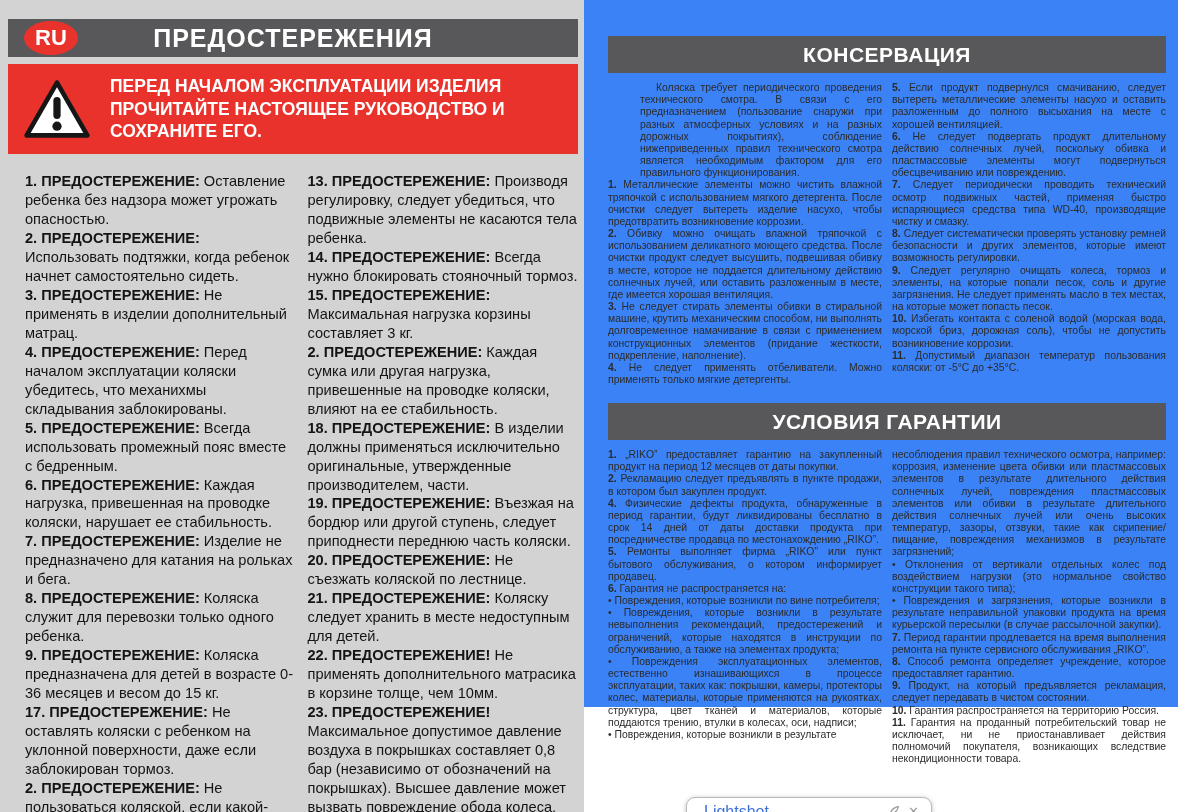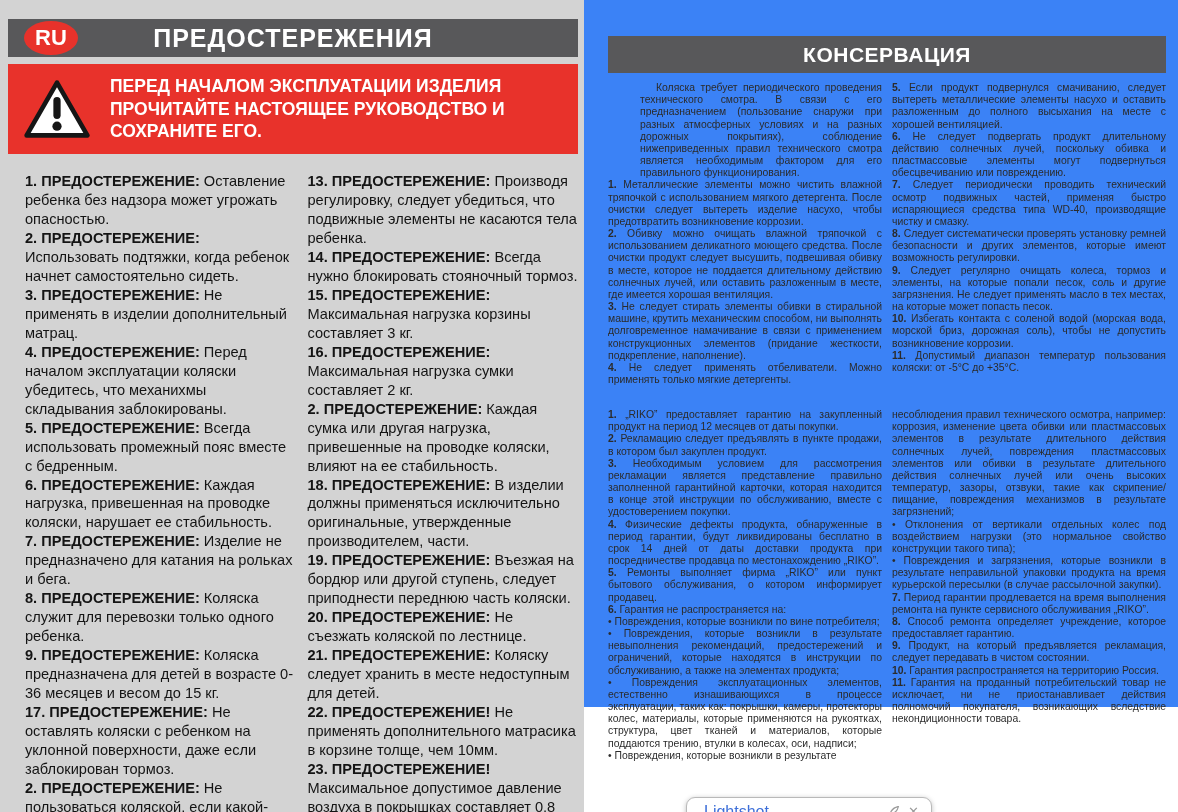--- a/index.html
+++ b/index.html
@@ -77,21 +77,20 @@
           <p><b>7. ПРЕДОСТЕРЕЖЕНИЕ: </b>Изделие не предназначено для катания на рольках и бега.</p>
           <p><b>8. ПРЕДОСТЕРЕЖЕНИЕ: </b>Коляска служит для перевозки только одного ребенка.</p>
           <p><b>9. ПРЕДОСТЕРЕЖЕНИЕ: </b>Коляска предназначена для детей в возрасте 0-36 месяцев и весом до 15 кг.</p>
           <p><b>17. ПРЕДОСТЕРЕЖЕНИЕ: </b>Не оставлять коляски с ребенком на уклонной поверхности, даже если заблокирован тормоз.</p>
           <p><b>2. ПРЕДОСТЕРЕЖЕНИЕ: </b>Не пользоваться коляской, если какой-либо элемент поврежден.</p>
         </div>
       <div class="wcol">
           <p><b>13. ПРЕДОСТЕРЕЖЕНИЕ: </b>Производя регулировку, следует убедиться, что подвижные элементы не касаются тела ребенка.</p>
           <p><b>14. ПРЕДОСТЕРЕЖЕНИЕ: </b>Всегда нужно блокировать стояночный тормоз.</p>
           <p><b>15. ПРЕДОСТЕРЕЖЕНИЕ: </b>Максимальная нагрузка корзины составляет 3 кг.</p>
-          <p><b>16. ПРЕДОСТЕРЕЖЕНИЕ: </b>Максимальная нагрузка сумки составляет 2 кг.</p>
           <p><b>2. ПРЕДОСТЕРЕЖЕНИЕ: </b>Каждая сумка или другая нагрузка, привешенные на проводке коляски, влияют на ее стабильность.</p>
           <p><b>18. ПРЕДОСТЕРЕЖЕНИЕ: </b>В изделии должны применяться исключительно оригинальные, утвержденные производителем, части.</p>
           <p><b>19. ПРЕДОСТЕРЕЖЕНИЕ: </b>Въезжая на бордюр или другой ступень, следует приподнести переднюю часть коляски.</p>
           <p><b>20. ПРЕДОСТЕРЕЖЕНИЕ: </b>Не съезжать коляской по лестнице.</p>
           <p><b>21. ПРЕДОСТЕРЕЖЕНИЕ: </b>Коляску следует хранить в месте недоступным для детей.</p>
           <p><b>22. ПРЕДОСТЕРЕЖЕНИЕ! </b>Не применять дополнительного матрасика в корзине толще, чем 10мм.</p>
           <p><b>23. ПРЕДОСТЕРЕЖЕНИЕ! </b>Максимальное допустимое давление воздуха в покрышках составляет 0,8 бар (независимо от обозначений на покрышках). Высшее давление может вызвать повреждение обода колеса.</p>
         </div>
     </div>
   </section>
@@ -112,25 +111,27 @@
           <p><b>5. </b>Если продукт подвернулся смачиванию, следует вытереть металлические элементы насухо и оставить разложенным до полного высыхания на месте с хорошей вентиляцией.</p>
           <p><b>6. </b>Не следует подвергать продукт длительному действию солнечных лучей, поскольку обивка и пластмассовые элементы могут подвернуться обесцвечиванию или повреждению.</p>
           <p><b>7. </b>Следует периодически проводить технический осмотр подвижных частей, применяя быстро испаряющиеся средства типа WD-40, производящие чистку и смазку.</p>
           <p><b>8. </b>Следует систематически проверять установку ремней безопасности и других элементов, которые имеют возможность регулировки.</p>
           <p><b>9. </b>Следует регулярно очищать колеса, тормоз и элементы, на которые попали песок, соль и другие загрязнения. Не следует применять масло в тех местах, на которые может попасть песок.</p>
           <p><b>10. </b>Избегать контакта с соленой водой (морская вода, морской бриз, дорожная соль), чтобы не допустить возникновение коррозии.</p>
           <p><b>11. </b>Допустимый диапазон температур пользования коляски: от -5°С до +35°С.</p>
         </div>
     </div>
 
+    <header class="bar right-bar warranty-bar">
+      <h2>УСЛОВИЯ ГАРАНТИИ</h2>
+    </header>
     <div class="rcols">
       <div class="rcol">
           <p><b>1. </b>„RIKO” предоставляет гарантию на закупленный продукт на период 12 месяцев от даты покупки.</p>
           <p><b>2. </b>Рекламацию следует предъявлять в пункте продажи, в котором был закуплен продукт.</p>
-          <p><b>3. </b>Необходимым условием для рассмотрения рекламации является представление правильно заполненной гарантийной карточки, которая находится в конце этой инструкции по обслуживанию, вместе с удостоверением покупки.</p>
           <p><b>4. </b>Физические дефекты продукта, обнаруженные в период гарантии, будут ликвидированы бесплатно в срок 14 дней от даты доставки продукта при посредничестве продавца по местонахождению „RIKO”.</p>
           <p><b>5. </b>Ремонты выполняет фирма „RIKO” или пункт бытового обслуживания, о котором информирует продавец.</p>
           <p><b>6. </b>Гарантия не распространяется на:</p>
           <p><span>• </span>Повреждения, которые возникли по вине потребителя;</p>
           <p><span>• </span>Повреждения, которые возникли в результате невыполнения рекомендаций, предостережений и ограничений, которые находятся в инструкции по обслуживанию, а также на элементах продукта;</p>
           <p><span>• </span>Повреждения эксплуатационных элементов, естественно изнашивающихся в процессе эксплуатации, таких как: покрышки, камеры, протекторы колес, материалы, которые применяются на рукоятках, структура, цвет тканей и материалов, которые поддаются трению, втулки в колесах, оси, надписи;</p>
           <p><span>• </span>Повреждения, которые возникли в результате</p>
         </div>
       <div class="rcol">
           <p>несоблюдения правил технического осмотра, например: коррозия, изменение цвета обивки или пластмассовых элементов в результате длительного действия солнечных лучей, повреждения пластмассовых элементов или обивки в результате длительного действия солнечных лучей или очень высоких температур, зазоры, отзвуки, такие как скрипение/ пищание, повреждения механизмов в результате загрязнений;</p>

